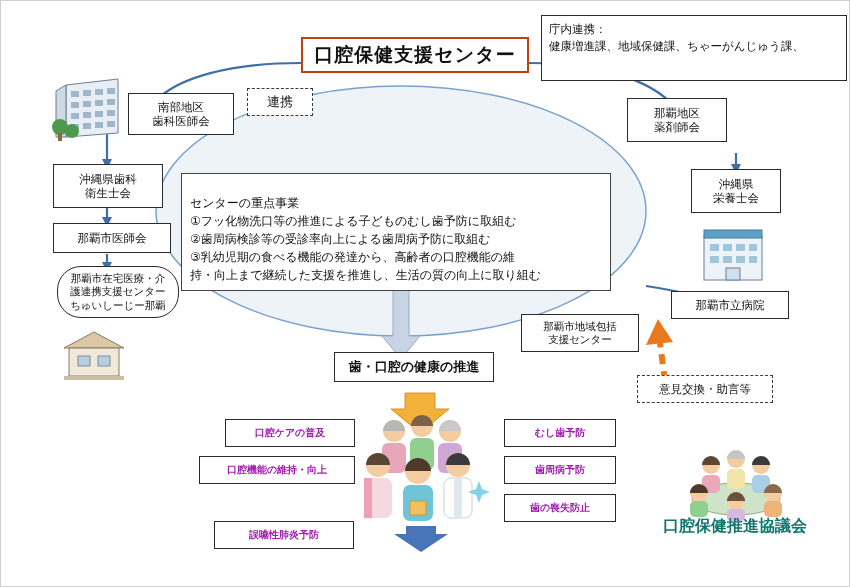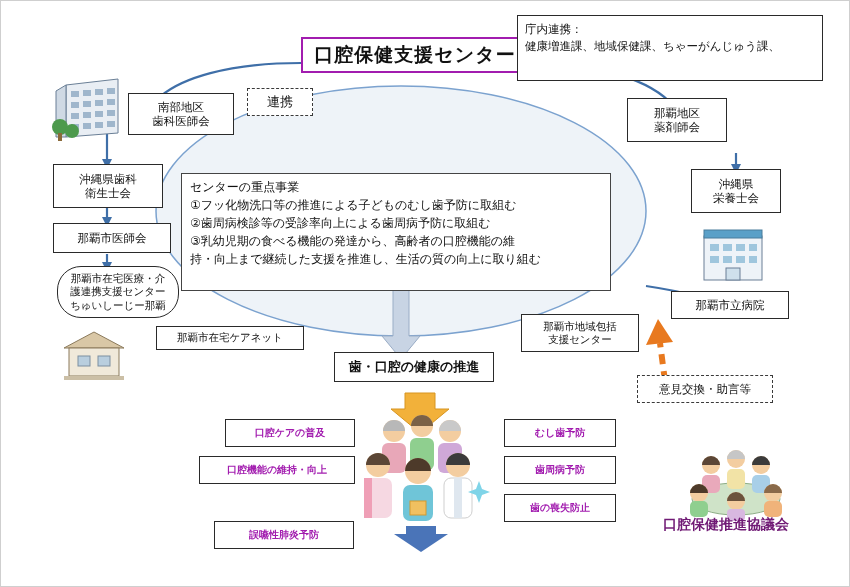--- a/index.html
+++ b/index.html
@@ -41,34 +41,34 @@
     white-space: pre-line;
   }
   .node.dashed {
     border-style: dashed;
     border-color: #3a3a3a;
   }
   .title-box {
     font-size: 19px;
     font-weight: bold;
     letter-spacing: 1px;
-    border: 2px solid #a21caf;
+    border: 2px solid #c2410c;
   }
   .info-box {
     text-align: left;
     justify-content: flex-start;
     padding: 5px 7px;
     font-size: 11.5px;
     line-height: 1.45;
   }
   .center-box {
     text-align: left;
     justify-content: flex-start;
     align-items: flex-start;
-    padding: 4px 8px;
+    padding: 20px 8px;
     font-size: 12px;
     line-height: 1.5;
     background: #ffffff;
     border: 1px solid #444;
   }
   .small { font-size: 11.5px; }
   .xsmall { font-size: 10.5px; }
   .med { font-size: 13px; }
   .banner {
     position: absolute;
@@ -90,23 +90,23 @@
     border: 1px solid #2a2a2a;
     font-size: 10px;
     font-weight: bold;
     display: flex;
     align-items: center;
     justify-content: center;
     color: #a21caf;
   }
   .label-plain {
     position: absolute;
-    font-size: 14px;
+    font-size: 16px;
     font-weight: bold;
-    color: #701a75;
+    color: #0f766e;
   }
   .illus {
     position: absolute;
   }
 </style>
 </head>
 <body>
 
 <div id="page">
 
@@ -290,40 +290,39 @@
       <g>
         <circle cx="102" cy="52" r="9" fill="#f3cda0"></circle>
           <path d="M93 52 a9 9 0 0 1 18 0 z" fill="#8a6a4a"></path>
         <rect x="93" y="60" width="18" height="16" rx="5" fill="#f0b37a"></rect>
       </g>
     </svg>
   </div>
 
   <div class="node title-box" style="left:300px; top:36px; width:228px; height:36px;">口腔保健支援センター</div>
 
-  <div class="node info-box" style="left:516px; top:14px; width:306px; height:66px; flex-direction:column; align-items:flex-start;">
+  <div class="node info-box" style="left:540px; top:14px; width:306px; height:66px; flex-direction:column; align-items:flex-start;">
     <div>庁内連携：</div>
     <div>健康増進課、地域保健課、ちゃーがんじゅう課、</div>
   </div>
 
   <div class="node dashed med" style="left:246px; top:87px; width:66px; height:28px;">連携</div>
 
   <div class="node small" style="left:127px; top:92px; width:106px; height:42px;">南部地区
 歯科医師会</div>
 
   <div class="node small" style="left:52px; top:163px; width:110px; height:44px;">沖縄県歯科
 衛生士会</div>
 
   <div class="node small" style="left:52px; top:222px; width:118px; height:30px;">那覇市医師会</div>
 
   <div class="node xsmall" style="left:56px; top:265px; width:122px; height:52px;border-radius:24px;">那覇市在宅医療・介
 護連携支援センター
 ちゅいしーじー那覇</div>
 
-  <div class="node xsmall" style="left:155px; top:325px; width:148px; height:24px;">那覇市在宅ケアネット</div>
 
   <div class="node small" style="left:626px; top:97px; width:100px; height:44px;">那覇地区
 薬剤師会</div>
 
   <div class="node small" style="left:690px; top:168px; width:90px; height:44px;">沖縄県
 栄養士会</div>
 
   <div class="node small" style="left:670px; top:290px; width:118px; height:28px;">那覇市立病院</div>
 
   <div class="node xsmall" style="left:520px; top:313px; width:118px; height:38px;">那覇市地域包括

